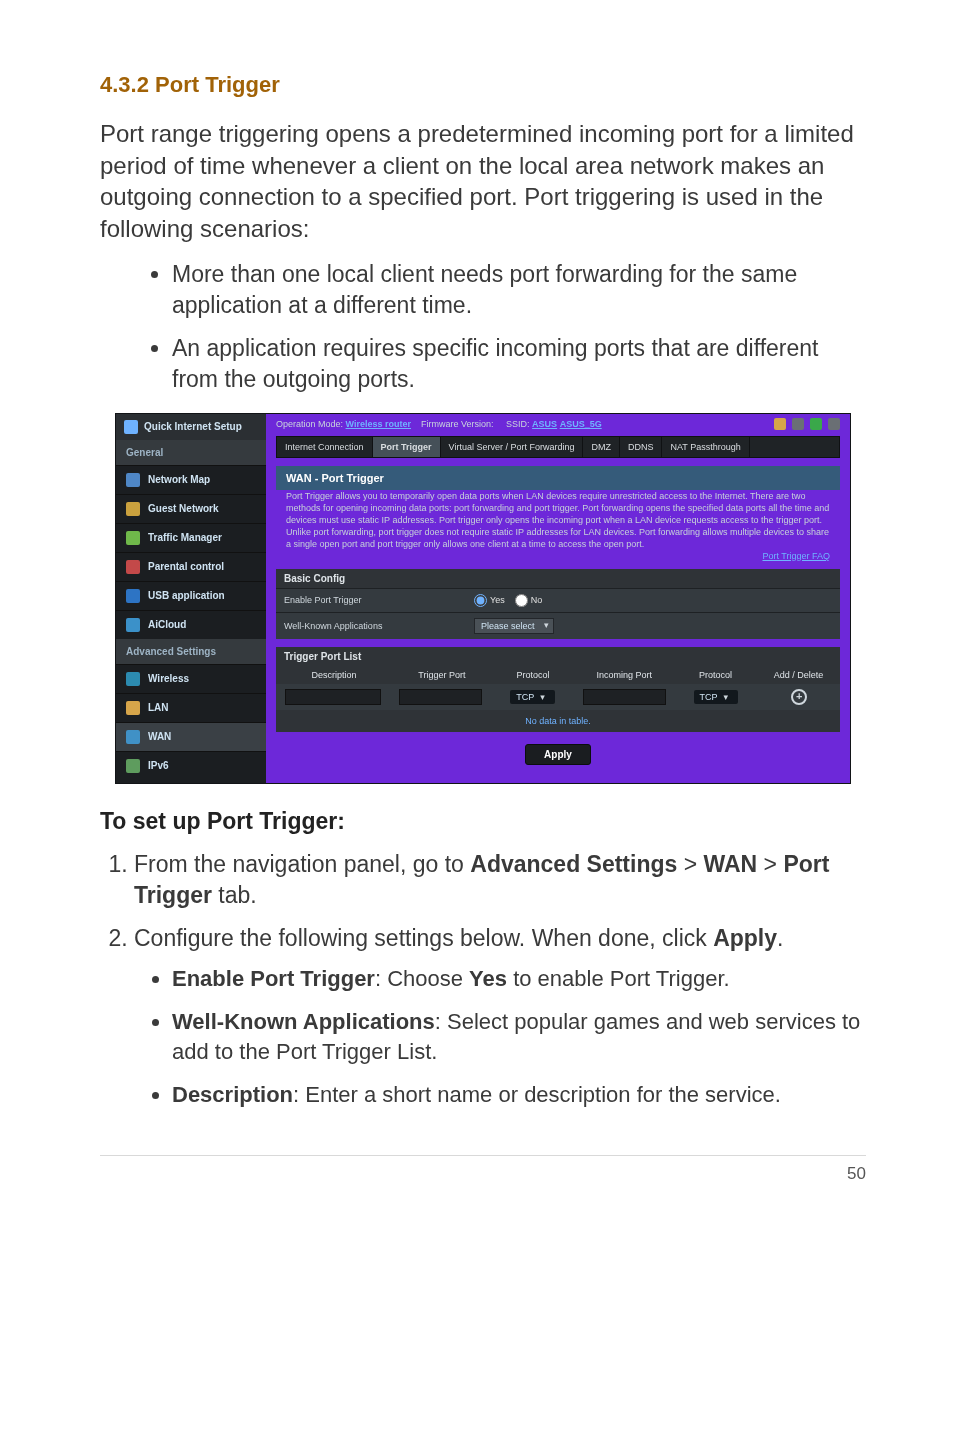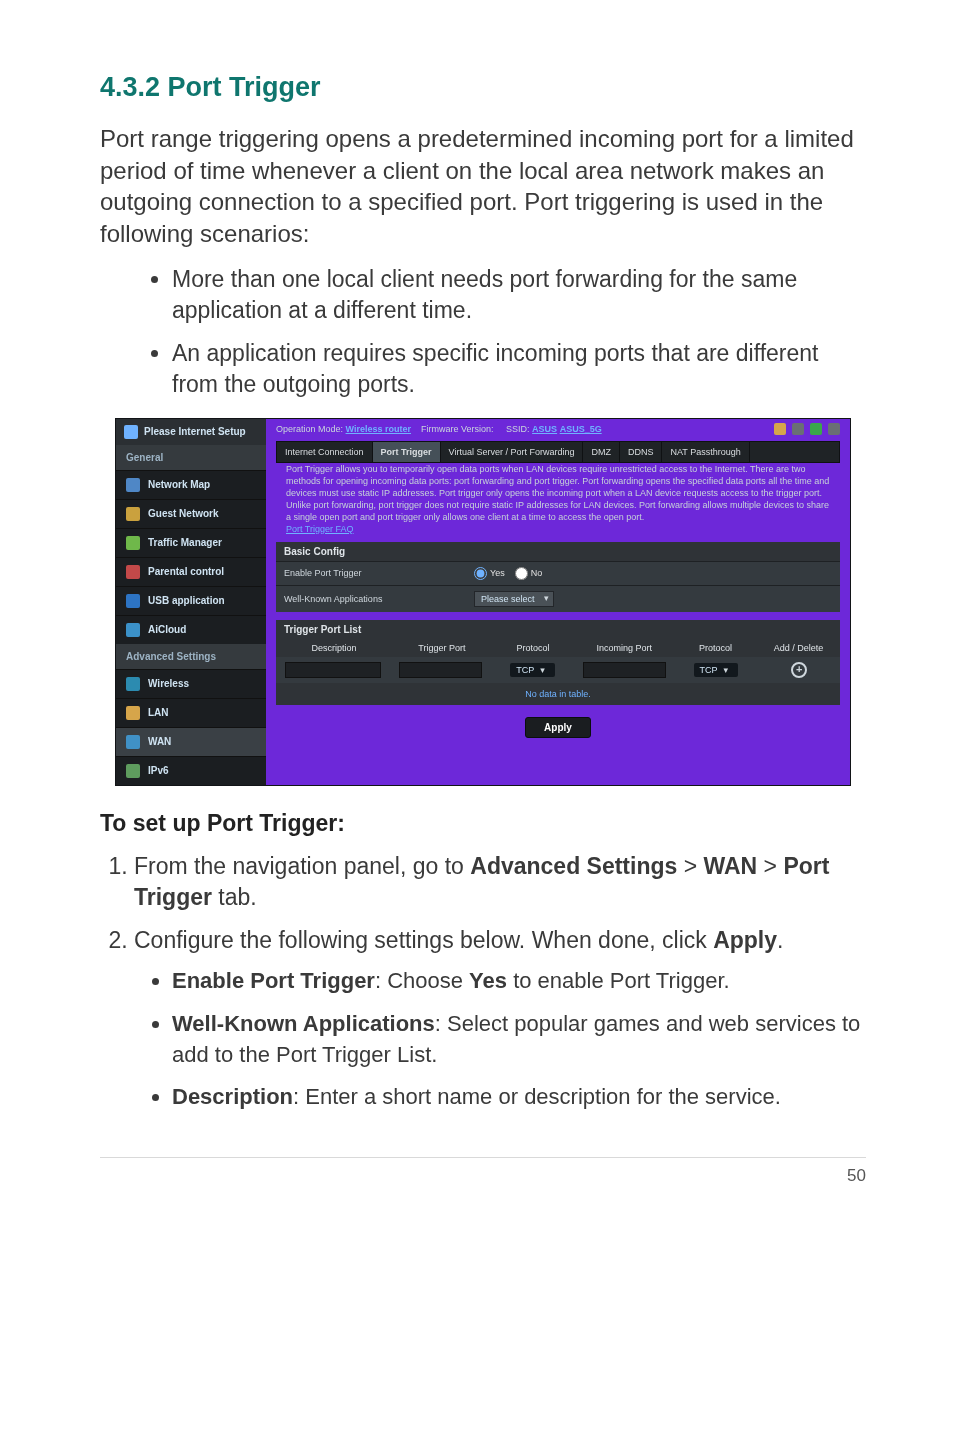--- a/index.html
+++ b/index.html
@@ -1,18 +1,18 @@
 <!DOCTYPE html>
 <html><head>
 <meta charset="utf-8">
 <style>
   * { box-sizing: border-box; margin: 0; padding: 0; }
   html, body { width: 954px; background: #fff; font-family: "Segoe UI", "Myriad Pro", Arial, sans-serif; color: #333; }
   .page { padding: 72px 88px 48px 100px; }
-  .h-title { color: #0f766e; font-weight: 700; font-size: 27px; margin-bottom: 20px; }
+  .h-title { color: #a16207; font-weight: 700; font-size: 22px; margin-bottom: 20px; }
   .intro { font-size: 24px; line-height: 1.32; color: #3a3a3a; margin-bottom: 14px; }
   .top-ul { list-style: disc; padding-left: 72px; margin-bottom: 18px; }
   .top-ul > li { font-size: 23px; line-height: 1.35; margin-bottom: 12px; color: #3a3a3a; }
   .screenshot { width: 736px; margin: 6px auto 24px auto; display:flex; background:#3a3f44; font-family: Arial, sans-serif; font-size:10px; color:#e0e0e0; border:1px solid #121417; }
   .side { width:150px; background:#1b1e21; }
   .side-top { display:flex; align-items:center; gap:6px; padding:6px 8px; background:#2b2f33; color:#cfe3f2; font-weight:bold; font-size:10px; }
   .side-group { color:#9db3c4; font-weight:bold; padding:7px 10px; background:#353a3e; font-size:10px; }
   .nav-item { display:flex; align-items:center; gap:8px; padding:7px 10px; color:#cfe3f2; font-weight:bold; border-top:1px solid #111; cursor:pointer; font-size:10px; }
   .nav-item.active { background:#3a4045; }
   .ico { width:14px; height:14px; display:inline-block; border-radius:2px; }
@@ -31,21 +31,21 @@
   .rhead { display:flex; align-items:center; justify-content:space-between; padding:4px 10px 0 10px; color:#c9d4dc; font-size:9px; }
   .rhead .lnk { color:#6fb2ff; text-decoration:underline; font-weight:bold; }
   .ricons { display:flex; gap:6px; align-items:center; }
   .ri { width:12px; height:12px; display:inline-block; border-radius:2px; }
   .ri1{background:#d6a54a}.ri2{background:#6a6f74}.ri3{background:#3aa84a}.ri4{background:#6a6f74}
   .tabbar { display:flex; background:#1f2326; margin:6px 10px 0 10px; border:1px solid #0f1113; }
   .tab { padding:5px 8px; color:#d9dde0; font-size:9px; border-right:1px solid #0f1113; cursor:pointer; white-space:nowrap; }
   .tab.active { background:#455058; font-weight:bold; }
   .panel-title { background:#355b7a; color:#fff; font-weight:bold; padding:6px 10px; margin:8px 10px 0 10px; font-size:11px; }
   .exp { color:#c6d1d9; font-size:9px; line-height:1.35; padding:0 10px; margin:0 10px; }
-  .faq { color:#6fb2ff; display:block; margin:0 20px 6px 20px; font-size:9px; }
+  .faq { color:#6fb2ff; display:block; margin:0 20px 6px 20px; font-size:9px;text-align:right; }
   .sect-h { background:#2f3337; color:#dfe4e8; font-weight:bold; padding:4px 8px; margin:8px 10px 0 10px; font-size:10px; }
   .cfg-row { display:flex; align-items:center; padding:5px 8px; margin:0 10px; border-top:1px solid #1e2124; background:#343a3f; font-size:9px; }
   .cfg-label { width:190px; color:#cfd7dd; }
   .radio { display:inline-flex; align-items:center; gap:3px; margin-right:10px; }
   .radio input { accent-color:#6fb2ff; }
   .sel { background:#4a5157; color:#cfe3f2; border:1px solid #23262a; padding:2px 18px 2px 6px; font-size:9px; position:relative; }
   .sel::after{content:"▾"; position:absolute; right:4px; top:1px; color:#cfd7dd;}
   .t-head { display:grid; grid-template-columns: 1.4fr 1.2fr 1fr 1.2fr 1fr 1fr; gap:0; background:#2f3337; margin:0 10px; padding:4px 0; font-size:9px; color:#dfe4e8; text-align:center; }
   .t-input-row { display:grid; grid-template-columns: 1.4fr 1.2fr 1fr 1.2fr 1fr 1fr; gap:2px; background:#343a3f; margin:0 10px; padding:5px 0; align-items:center; justify-items:center; }
   .txt { background:#1e2124; border:1px solid #111; height:16px; width:85%; }
@@ -78,21 +78,21 @@
 
   <ul class="top-ul">
     <li>More than one local client needs port forwarding for the same application at a different time.</li>
     <li>An application requires specific incoming ports that are different from the outgoing ports.</li>
   </ul>
 
   <div class="screenshot">
     <div class="side">
       <div class="side-top">
         <span class="ico ic-quick"></span>
-        <span>Please Internet Setup</span>
+        <span>Quick Internet Setup</span>
       </div>
       <div class="side-group">General</div>
       <div class="nav-item">
           <span class="ico ic-map"></span>
           <span>Network Map</span>
         </div>
       <div class="nav-item">
           <span class="ico ic-guest"></span>
           <span>Guest Network</span>
         </div>
@@ -154,20 +154,21 @@
 
       <div class="tabbar">
         <div class="tab">Internet Connection</div>
         <div class="tab active">Port Trigger</div>
         <div class="tab">Virtual Server / Port Forwarding</div>
         <div class="tab">DMZ</div>
         <div class="tab">DDNS</div>
         <div class="tab">NAT Passthrough</div>
       </div>
 
+      <div class="panel-title">WAN - Port Trigger</div>
       <div class="exp">Port Trigger allows you to temporarily open data ports when LAN devices require unrestricted access to the Internet. There are two methods for opening incoming data ports: port forwarding and port trigger. Port forwarding opens the specified data ports all the time and devices must use static IP addresses. Port trigger only opens the incoming port when a LAN device requests access to the trigger port. Unlike port forwarding, port trigger does not require static IP addresses for LAN devices. Port forwarding allows multiple devices to share a single open port and port trigger only allows one client at a time to access the open port.</div>
       <a class="faq" href="#">Port Trigger FAQ</a>
 
       <div class="sect-h">Basic Config</div>
       <div class="cfg-row">
         <div class="cfg-label">Enable Port Trigger</div>
         <label class="radio">
             <input type="radio" name="ept" checked="" style="">
             <span>Yes</span>
           </label>

